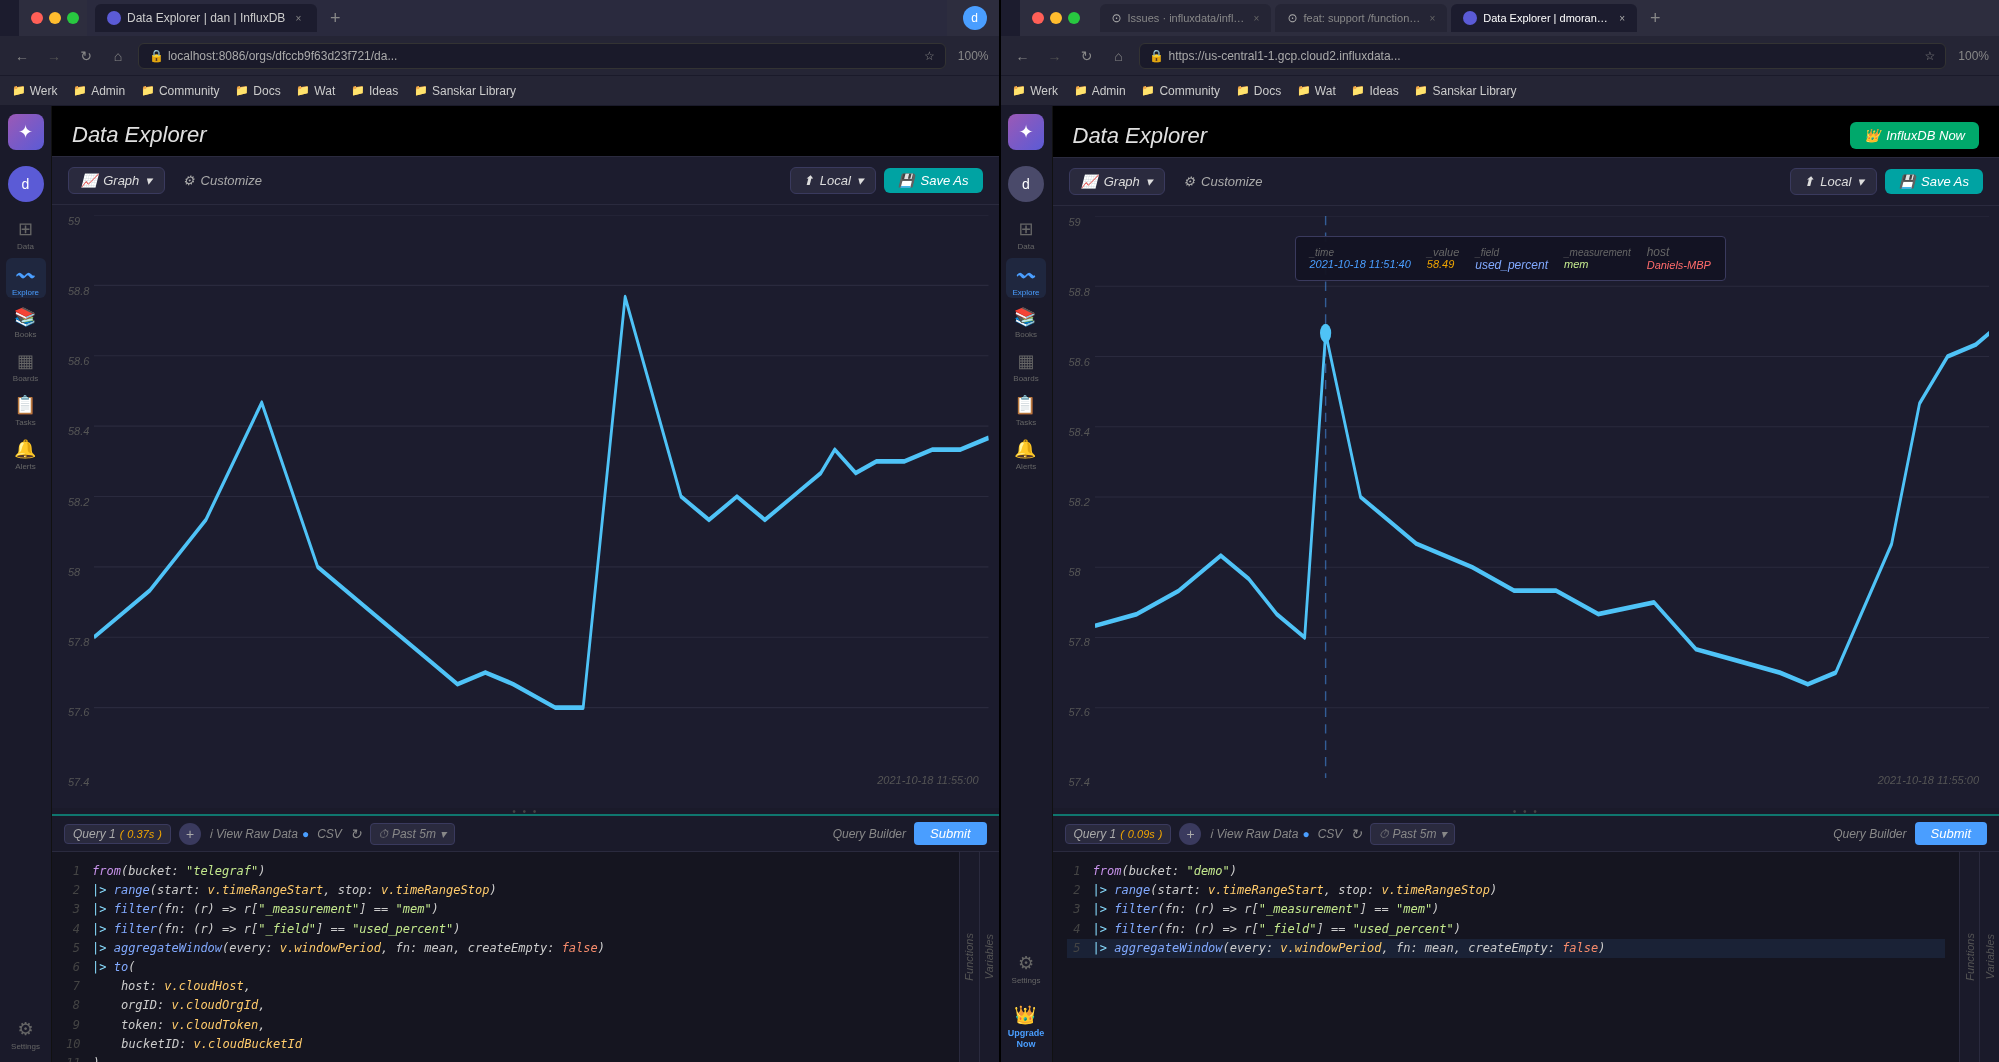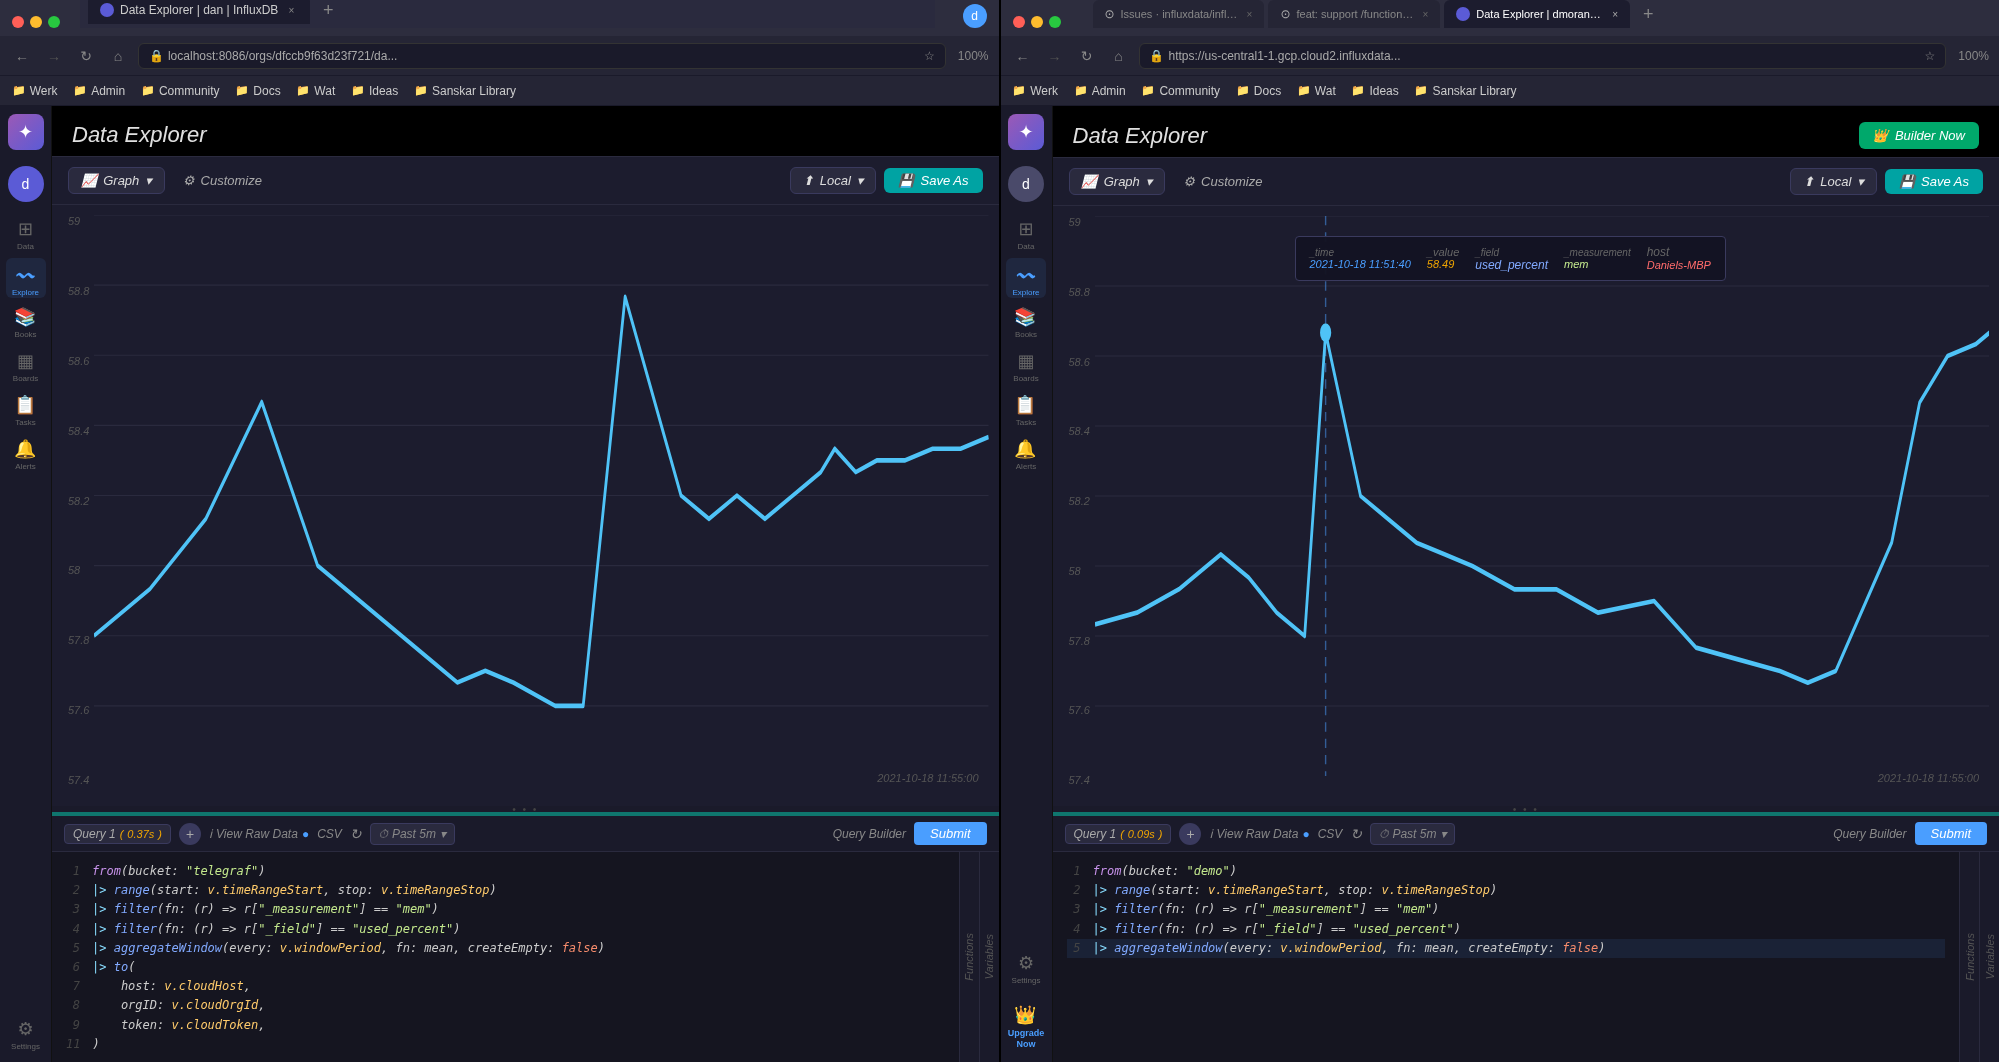--- a/index.html
+++ b/index.html
@@ -3,21 +3,21 @@
   <meta charset="utf-8">
   <style>
     * { box-sizing: border-box; margin: 0; padding: 0; }
     body { font-family: -apple-system, BlinkMacSystemFont, 'Segoe UI', sans-serif; background: #1a1a2e; display: flex; flex-direction: column; width: 1999px; height: 1062px; overflow: hidden; }
 
     
     .browser-container { display: flex; width: 100%; height: 100%; }
     .browser-window { flex: 1; display: flex; flex-direction: column; background: #1c1c2e; }
     .browser-window.right { border-left: 2px solid #000; }
 
-    .title-bar { display: flex; align-items: flex-end; background: #2d2d3e; padding: 8px 12px; height: 36px; gap: 20px; }
+    .title-bar { display: flex; align-items: center; background: #2d2d3e; padding: 8px 12px; height: 36px; gap: 8px; margin-left: 19px; }
     .traffic-lights { display: flex; gap: 6px; }
     .traffic-light { width: 12px; height: 12px; border-radius: 50%; cursor: pointer; }
     .tl-close { background: #ff5f57; }
     .tl-min { background: #febc2e; }
     .tl-max { background: #28c840; }
 
     .tab-bar { display: flex; align-items: center; background: #2a2a3e; height: 36px; padding: 0 8px; gap: 4px; }
     .tab { display: flex; align-items: center; gap: 6px; padding: 0 12px; height: 28px; border-radius: 6px 6px 0 0; font-size: 12px; color: #aaa; cursor: pointer; white-space: nowrap; }
     .tab.active { background: #1c1c2e; color: #fff; }
     .tab-favicon { width: 14px; height: 14px; background: #4a9eff; border-radius: 2px; flex-shrink: 0; }
@@ -54,21 +54,21 @@
     .toolbar-right { margin-left: auto; display: flex; gap: 8px; align-items: center; }
     .btn-local { display: flex; align-items: center; gap: 6px; background: #2a2a3e; border: 1px solid #3a3a5e; border-radius: 6px; padding: 5px 12px; color: #ddd; font-size: 13px; cursor: pointer; }
     .btn-save { display: flex; align-items: center; gap: 6px; background: #00a3a3; border: none; border-radius: 6px; padding: 5px 14px; color: white; font-size: 13px; cursor: pointer; }
 
     
     .chart-area { flex: 1; padding: 10px 16px; position: relative; min-height: 280px; }
     .chart-timestamp { position: absolute; bottom: 22px; right: 20px; color: #555; font-size: 11px; }
     .chart-y-labels { position: absolute; left: 16px; top: 10px; display: flex; flex-direction: column; justify-content: space-between; height: calc(100% - 30px); color: #555; font-size: 11px; }
 
     
-    .query-bar { display: flex; align-items: center; padding: 6px 12px; gap: 8px; background: #1a1a2a; border-top: 4px solid #0f766e; border-bottom: 1px solid #2a2a3e; }
+    .query-bar { display: flex; align-items: center; padding: 6px 12px; gap: 8px; background: #1a1a2a; border-top: 2px solid #0f766e; border-bottom: 1px solid #2a2a3e; }
     .query-tag { background: #2a2a3e; border: 1px solid #3a3a5e; border-radius: 4px; padding: 2px 8px; color: #aaa; font-size: 12px; display: flex; align-items: center; gap: 4px; }
     .query-tag .timing { color: #f0a500; font-size: 11px; }
     .btn-add { width: 22px; height: 22px; border-radius: 50%; background: #3a3a5e; color: #aaa; border: none; cursor: pointer; font-size: 14px; display: flex; align-items: center; justify-content: center; }
     .btn-view-raw { display: flex; align-items: center; gap: 4px; color: #888; font-size: 12px; cursor: pointer; }
     .btn-csv { display: flex; align-items: center; gap: 4px; color: #888; font-size: 12px; cursor: pointer; }
     .btn-refresh { color: #888; cursor: pointer; font-size: 14px; }
     .btn-timerange { display: flex; align-items: center; gap: 4px; color: #888; font-size: 12px; cursor: pointer; background: #2a2a3e; border: 1px solid #3a3a5e; border-radius: 4px; padding: 3px 8px; }
     .btn-query-builder { color: #888; font-size: 12px; cursor: pointer; margin-left: auto; }
     .btn-submit { background: #4a9eff; color: white; border: none; border-radius: 4px; padding: 4px 16px; font-size: 13px; cursor: pointer; }
 
@@ -329,20 +329,24 @@
             </div>
             <div class="code-line">
               <span class="line-num">8</span>
               <span class="line-content">    orgID: <span class="kw-var">v.cloudOrgId</span>,</span>
             </div>
             <div class="code-line">
               <span class="line-num">9</span>
               <span class="line-content">    token: <span class="kw-var">v.cloudToken</span>,</span>
             </div>
             <div class="code-line">
+              <span class="line-num">10</span>
+              <span class="line-content">    bucketID: <span class="kw-var">v.cloudBucketId</span></span>
+            </div>
+            <div class="code-line">
               <span class="line-num">11</span>
               <span class="line-content">)</span>
             </div>
           </div>
           <div style="position:relative; display:flex; height:100%;">
             <div class="functions-panel" style="position:absolute; right:20px; top:0; height:100%; width:20px;">
               <span class="functions-label">Functions</span>
             </div>
             <div class="variables-panel" style="position:absolute; right:0; top:0; height:100%; width:20px;">
               <span class="variables-label">Variables</span>
@@ -466,21 +470,21 @@
           </div>
         </div>
       </div>
 
       <div class="main-content">
 
         <div style="padding:16px 20px 8px; border-bottom:1px solid #2a2a3e; display:flex; align-items:center; justify-content:space-between;">
           <div class="page-title">Data Explorer</div>
           <div class="btn-upgrade-top">
             <span>👑</span>
-            <span>Builder Now</span>
+            <span>InfluxDB Now</span>
           </div>
         </div>
 
         <div class="toolbar">
           <div class="btn-graph">
             <span>📈</span>
             <span>Graph</span>
             <span>▾</span>
           </div>
           <div class="btn-customize">

